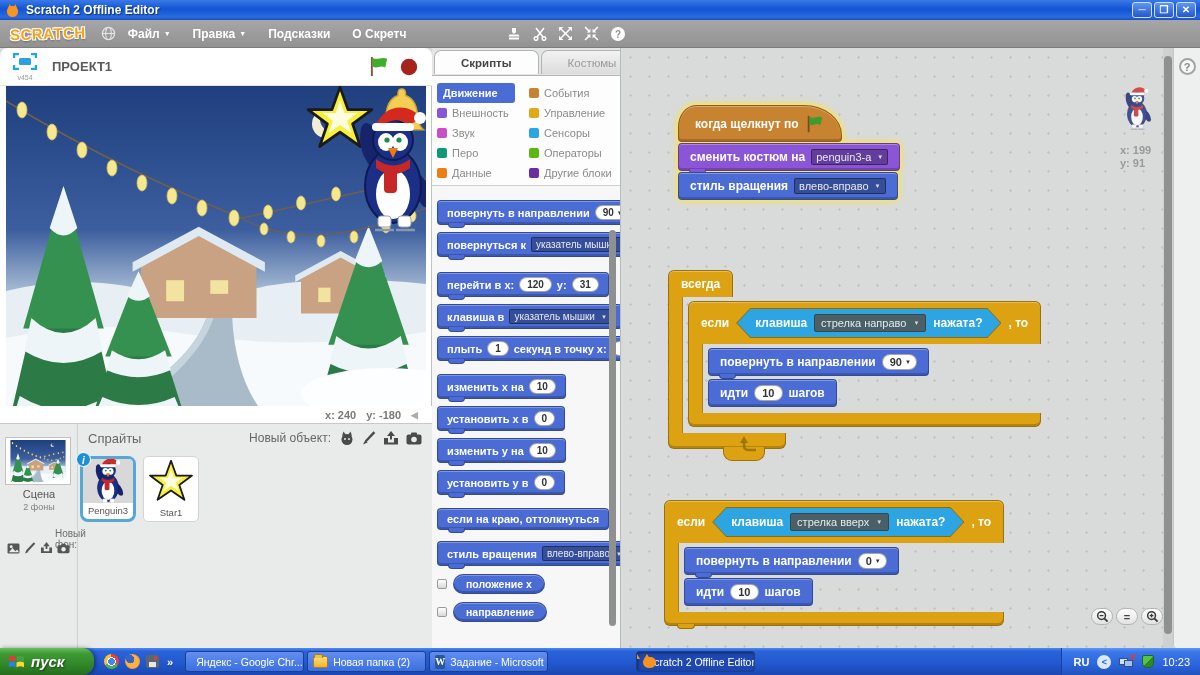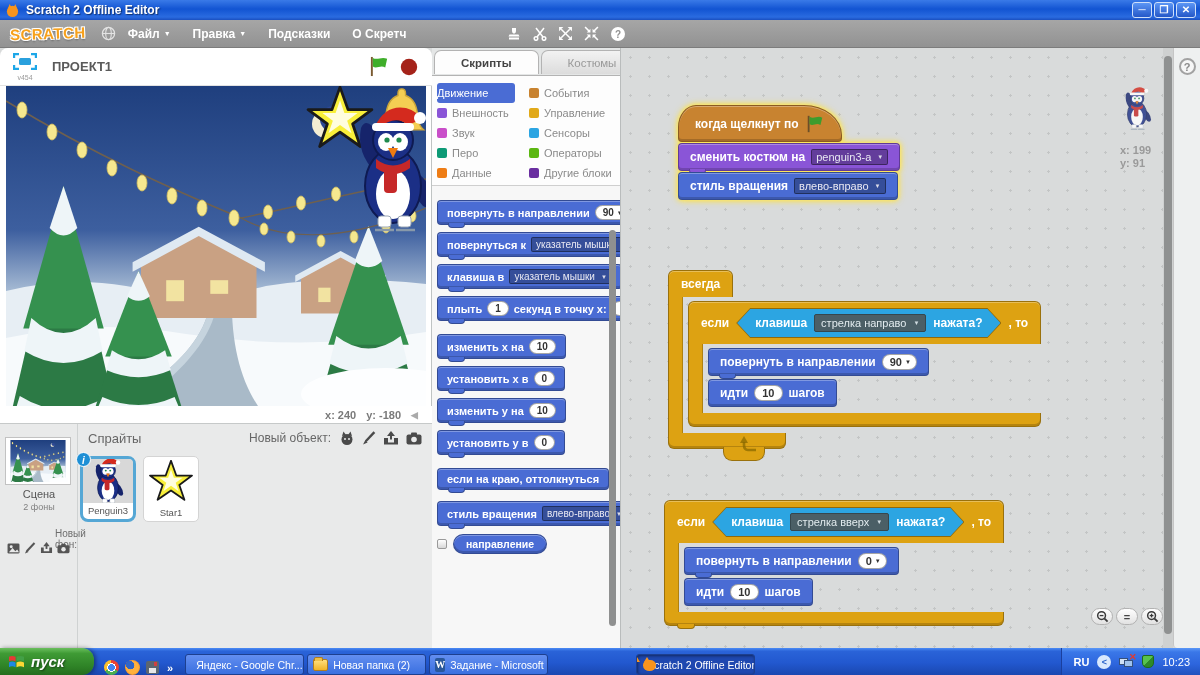--- a/index.html
+++ b/index.html
@@ -70,21 +70,21 @@
   .midcol { position:absolute; left:432px; top:48px; width:188px; height:600px; background:#e4e6e6; }
   .tabs { position:absolute; left:2px; top:2px; display:flex; }
   .tab { font-size:11.5px; padding:6px 26px 5px; border:1px solid #b3b3b3; border-bottom:none;
     border-radius:7px 7px 0 0; background:linear-gradient(to bottom,#f2f2f2,#dcdcdc); color:#999; margin-right:2px; }
   .tab.active { background:#fdfdfd; color:#444; font-weight:bold; position:relative; z-index:2; }
   .cat-panel { position:absolute; left:0px; top:27px; width:188px; height:111px; background:#fdfdfd; border-top:1px solid #b3b3b3;
     border-bottom:1px solid #cfcfcf; }
   .cats { display:grid; grid-template-columns:92px 92px; padding:7px 0 0 5px; grid-auto-rows:20px; }
   .cat { display:flex; align-items:center; gap:5px; font-size:11px; color:#8a8a8a; }
   .cat .sw { width:10px; height:10px; border-radius:2px; }
-  .cat.selected { background:#4a6cd4; border-radius:3px; color:#fff; font-weight:normal; margin-right:14px; }
+  .cat.selected { background:#4a6cd4; border-radius:3px; color:#fff; font-weight:bold; padding-left:6px; margin-right:14px; }
   .palette { position:absolute; left:0; top:138px; width:188px; height:462px; background:#f7f7f7; overflow:hidden; }
   .pal-list { position:absolute; left:5px; top:14px; width:172px; }
   .pal-scroll { position:absolute; right:4px; top:44px; width:7px; height:396px; background:#8f9090; border-radius:4px; }
 
   
   .sb { position:relative; display:inline-flex; align-items:center; gap:5px; color:#fff; font-weight:bold;
     font-size:11px; padding:4px 9px; border-radius:4px; background:var(--c,#4a6cd4);
     border:1px solid rgba(0,0,0,.3); box-shadow:inset 0 1px 0 rgba(255,255,255,.3), inset 0 -2px 0 rgba(0,0,0,.18);
     white-space:nowrap; }
   .sb::after { content:""; position:absolute; left:10px; bottom:-4px; width:15px; height:4px;
@@ -152,21 +152,21 @@
   .help-q { margin:10px auto 0; width:17px; height:17px; border-radius:50%; border:2px solid #a2a2a2; color:#8a8a8a;
     font-size:11px; font-weight:bold; text-align:center; line-height:15px; background:#f6f6f6; }
   .sprite-info { position:absolute; left:492px; top:36px; width:48px; text-align:center; }
   .sprite-info .coords { font-size:11px; font-weight:bold; color:#9a9a9a; text-align:left; padding-left:7px; line-height:13px; margin-top:8px; }
   .zoomctl { position:absolute; left:470px; top:560px; display:flex; gap:3px; }
   .zbtn { width:22px; height:17px; border:1px solid #b2b2b2; border-radius:10px; background:linear-gradient(#fefefe,#e2e2e2);
     display:flex; align-items:center; justify-content:center; font-size:11px; font-weight:bold; color:#444; }
 
   
   .taskbar { position:absolute; left:0; top:648px; width:1200px; height:27px;
-    background:linear-gradient(to bottom,#4b8bf5 0%,#2a63d8 12%,#2258cf 55%,#1a47b0 100%); display:flex; align-items:flex-end; }
+    background:linear-gradient(to bottom,#4b8bf5 0%,#2a63d8 12%,#2258cf 55%,#1a47b0 100%); display:flex; align-items:center; }
   .startbtn { width:94px; height:27px; border-radius:0 12px 12px 0;
     background:linear-gradient(to bottom,#6bbf5e 0%,#3f9b35 20%,#2e8226 70%,#256d1e 100%);
     display:flex; align-items:center; gap:6px; padding-left:8px; box-shadow:2px 0 4px rgba(0,0,0,.4); }
   .startbtn .stxt { color:#fff; font-size:15px; font-weight:bold; font-style:italic; text-shadow:1px 1px 2px rgba(0,0,0,.5); }
   .ql { display:flex; align-items:center; gap:6px; margin-left:10px; }
   .ql-more { color:#fff; font-size:11px; font-weight:bold; margin-left:2px; }
   .winbtns { display:flex; gap:3px; margin-left:12px; }
   .winbtn { width:119px; height:21px; border-radius:3px; border:1px solid #1d3f8f;
     background:linear-gradient(to bottom,#638ef0,#3a70e0); display:flex; align-items:center; gap:5px; padding:0 5px;
     color:#fff; font-size:10.5px; white-space:nowrap; overflow:hidden; }
@@ -573,20 +573,26 @@
               <span class="odrop">
                 <span>90</span>
               </span>
             </span></div>
         <div class="pal-gap6"><span class="sb">
               <span>повернуться к</span>
               <span class="sqdrop">
                 <span>указатель мышки</span>
               </span>
             </span></div>
+        <div class="pal-gap14"><span class="sb">
+              <span>перейти в x:</span>
+              <span class="num">120</span>
+              <span>y:</span>
+              <span class="num">31</span>
+            </span></div>
         <div class="pal-gap6"><span class="sb">
               <span>клавиша в</span>
               <span class="sqdrop">
                 <span>указатель мышки</span>
               </span>
             </span></div>
         <div class="pal-gap6"><span class="sb">
               <span>плыть</span>
               <span class="num">1</span>
               <span>секунд в точку x:</span>
@@ -610,20 +616,24 @@
             </span></div>
         <div class="pal-gap12"><span class="sb">
               <span>если на краю, оттолкнуться</span>
             </span></div>
         <div class="pal-gap10"><span class="sb">
               <span>стиль вращения</span>
               <span class="sqdrop">
                 <span>влево-вправо</span>
               </span>
             </span></div>
+        <div class="chkrow pal-gap12">
+            <span class="chk"></span>
+            <span class="rep">положение x</span>
+          </div>
         <div class="chkrow">
             <span class="chk"></span>
             <span class="rep">направление</span>
           </div>
       </div>
       <div class="pal-scroll"></div>
     </div>
   </div>
 
   <div class="rightcol">

